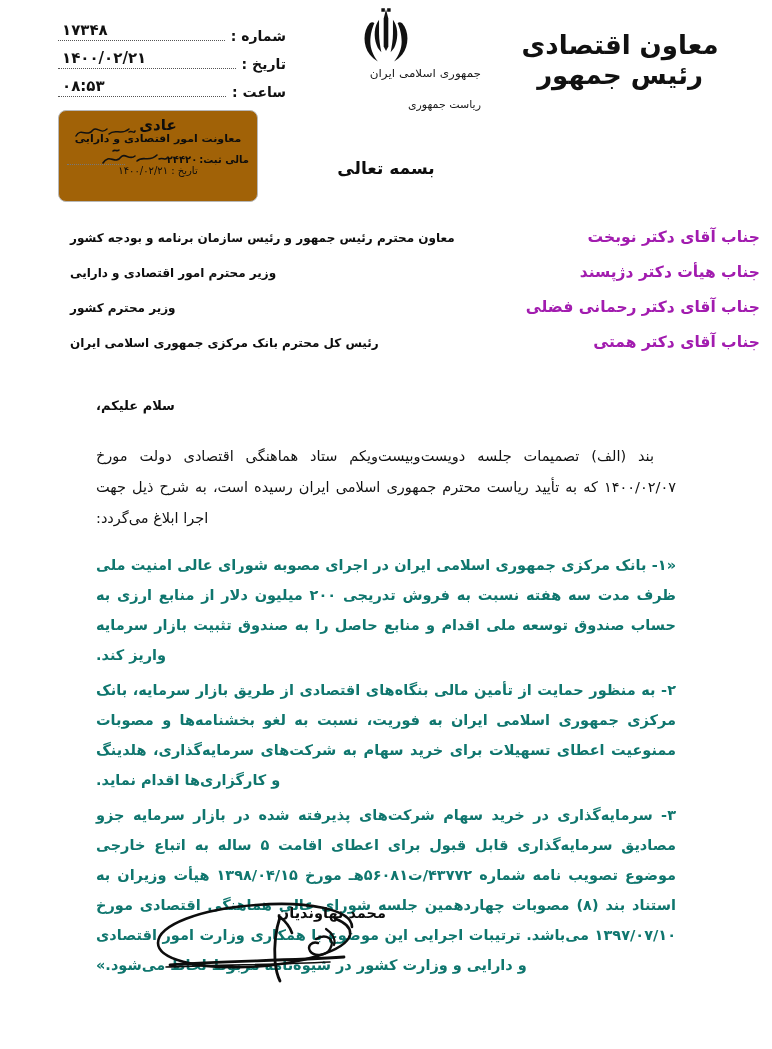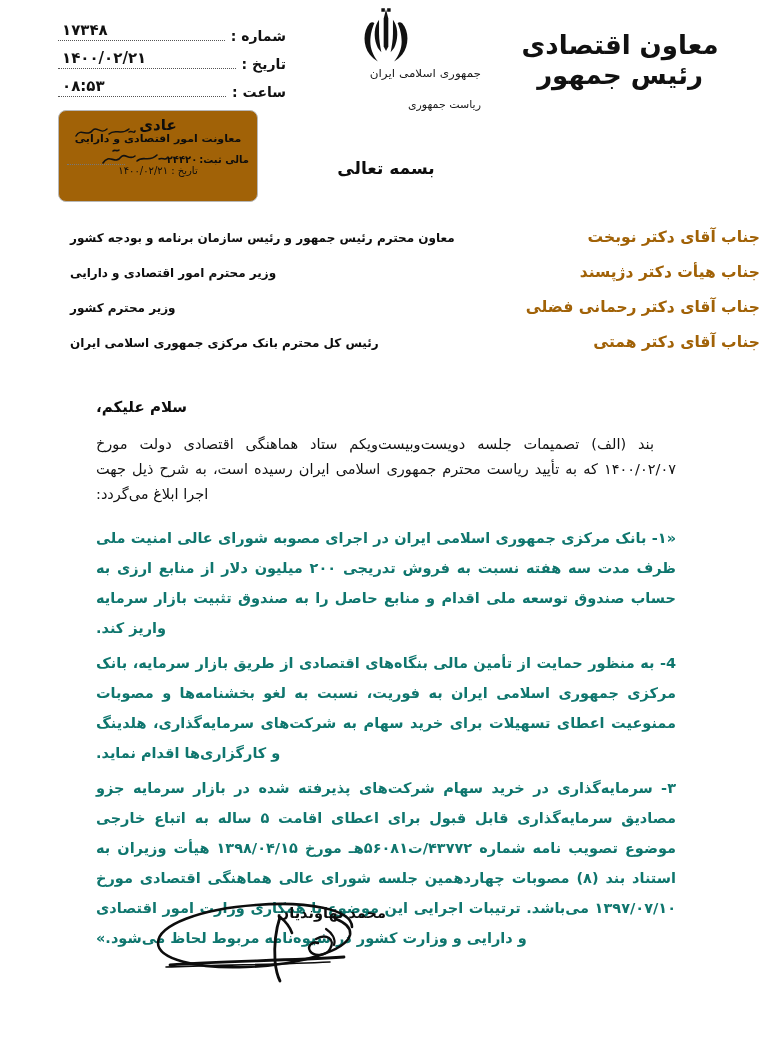--- a/index.html
+++ b/index.html
@@ -203,21 +203,21 @@
     height: 35px;
   }
   .recipient-name {
     width: 252px;
     text-align: right;
     padding-right: 12px;
     font-size: 15.5px;
     font-weight: 700;
     white-space: nowrap;
     box-sizing: border-box;
-    color: #a16207;
+    color: #a21caf;
   }
   .recipient-title {
     width: 450px;
     text-align: left;
     padding-right: 8px;
     font-size: 12px;
     font-weight: 700;
     white-space: nowrap;
     box-sizing: border-box;
     color: #0d0d0d;
@@ -226,38 +226,38 @@
   
   .body-text {
     position: absolute;
     top: 398px;
     right: 96px;
     width: 580px;
     direction: rtl;
     text-align: justify;
   }
   .greeting {
-    font-size: 15px;
+    font-size: 13px;
     font-weight: 700;
     text-align: left;
-    margin-bottom: 16px;
+    margin-bottom: 28px;
     direction: rtl;
   }
   .para {
     font-size: 14.5px;
     line-height: 30px;
     text-align: justify;
     text-align-last: left;
     margin-bottom: 9px;
     direction: rtl;
     color: #0f766e;
   }
   .para-intro {
     font-size: 14.5px;
-    line-height: 25px;
+    line-height: 31px;
     text-align: justify;
     text-align-last: left;
     margin-bottom: 16px;
     text-indent: 22px;
     direction: rtl;
     color: #111;
   }
   .para-item {
     font-weight: 600;
     margin-bottom: 5px;
@@ -409,21 +409,21 @@
   </div>
 
   <div class="body-text">
 
     <div class="greeting">سلام علیکم،</div>
 
     <div class="para-intro">بند (الف) تصمیمات جلسه دویست‌وبیست‌ویکم ستاد هماهنگی اقتصادی دولت مورخ ۱۴۰۰/۰۲/۰۷ که به تأیید ریاست محترم جمهوری اسلامی ایران رسیده است، به شرح ذیل جهت اجرا ابلاغ می‌گردد:</div>
 
     <div class="para para-item">«۱- بانک مرکزی جمهوری اسلامی ایران در اجرای مصوبه شورای عالی امنیت ملی ظرف مدت سه هفته نسبت به فروش تدریجی ۲۰۰ میلیون دلار از منابع ارزی به حساب صندوق توسعه ملی اقدام و منابع حاصل را به صندوق تثبیت بازار سرمایه واریز کند.</div>
 
-    <div class="para para-item">4- به منظور حمایت از تأمین مالی بنگاه‌های اقتصادی از طریق بازار سرمایه، بانک مرکزی جمهوری اسلامی ایران به فوریت، نسبت به لغو بخشنامه‌ها و مصوبات ممنوعیت اعطای تسهیلات برای خرید سهام به شرکت‌های سرمایه‌گذاری، هلدینگ و کارگزاری‌ها اقدام نماید.</div>
+    <div class="para para-item">۲- به منظور حمایت از تأمین مالی بنگاه‌های اقتصادی از طریق بازار سرمایه، بانک مرکزی جمهوری اسلامی ایران به فوریت، نسبت به لغو بخشنامه‌ها و مصوبات ممنوعیت اعطای تسهیلات برای خرید سهام به شرکت‌های سرمایه‌گذاری، هلدینگ و کارگزاری‌ها اقدام نماید.</div>
 
     <div class="para para-item">۳- سرمایه‌گذاری در خرید سهام شرکت‌های پذیرفته شده در بازار سرمایه جزو مصادیق سرمایه‌گذاری قابل قبول برای اعطای اقامت ۵ ساله به اتباع خارجی موضوع تصویب نامه شماره ۴۳۷۷۲/ت۵۶۰۸۱هـ مورخ ۱۳۹۸/۰۴/۱۵ هیأت وزیران به استناد بند (۸) مصوبات چهاردهمین جلسه شورای عالی هماهنگی اقتصادی مورخ ۱۳۹۷/۰۷/۱۰ می‌باشد. ترتیبات اجرایی این موضوع با همکاری وزارت امور اقتصادی و دارایی و وزارت کشور در شیوه‌نامه مربوط لحاظ می‌شود.»</div>
   </div>
 
   <div class="signature">
     <div class="sig-name">محمد نهاوندیان</div>
 
     <svg class="sig-mark" width="260" height="100" viewBox="0 0 260 100">
       <g fill="none" stroke="#0d0d0d" stroke-linecap="round" stroke-linejoin="round">
 

